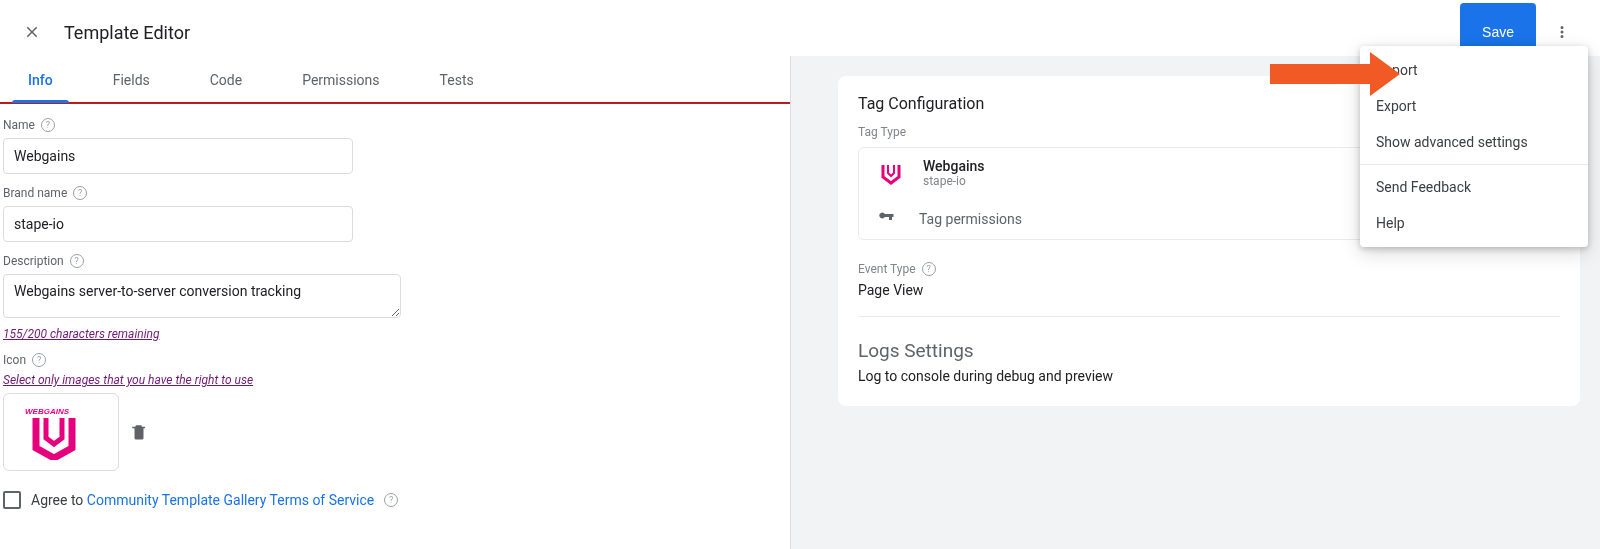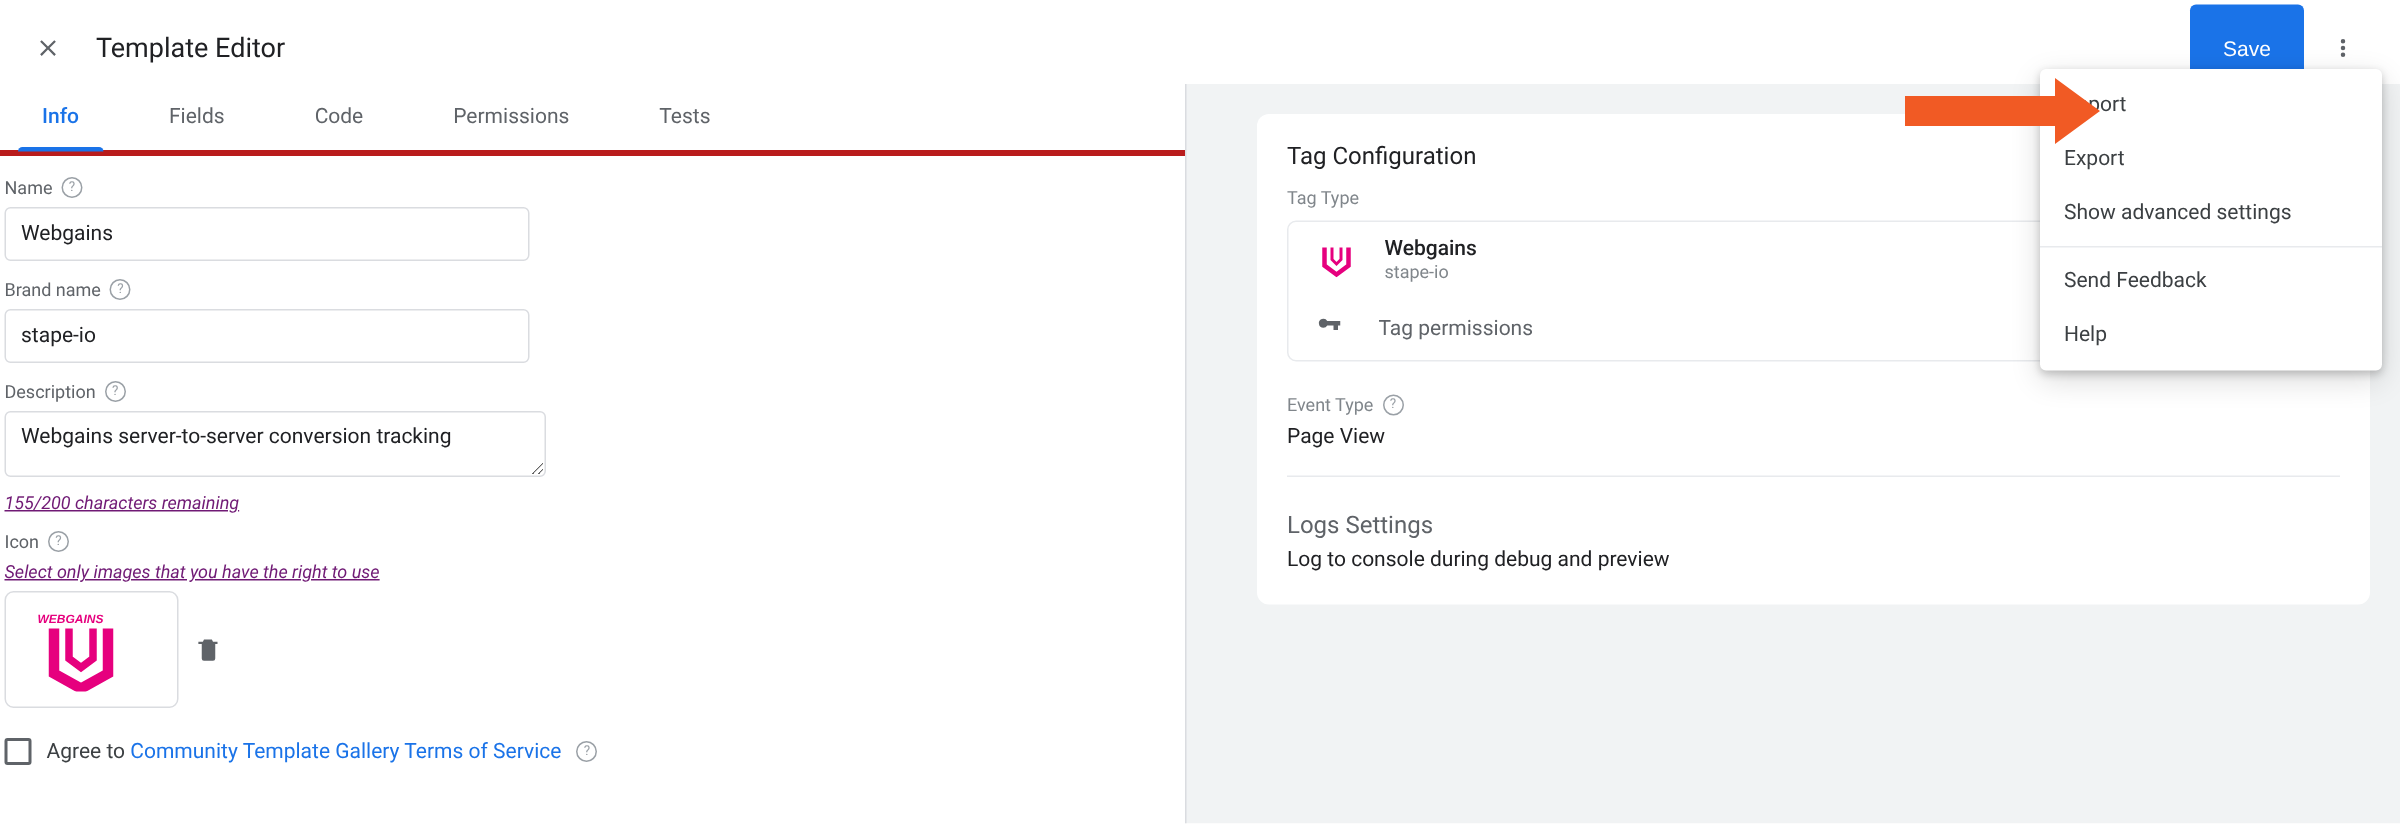--- a/index.html
+++ b/index.html
@@ -32,21 +32,21 @@
       width: 36px; height: 36px; display:flex; align-items:center; justify-content:center;
       cursor:pointer; border-radius:50%; color:#5f6368;
     }
     .split {
       display: flex;
       height: calc(549px - 56px);
     }
     .left-pane { width: 790px; display:flex; flex-direction:column; }
     .right-pane { flex: 1; background: #f1f3f4; border-left: 1px solid #dadce0; display:flex; flex-direction:column;}
     .tabs {
-      display: flex; gap: 28px; padding: 0 12px; border-bottom: 4px solid #b91c1c;
+      display: flex; gap: 28px; padding: 0 12px; border-bottom: 2px solid #b91c1c;
       height: 48px; align-items:flex-end;
     }
     .tab {
       padding: 14px 16px 14px 16px; font-size: 14px; color:#5f6368; cursor:pointer;
       position:relative;
     }
     .tab.active { color:#1a73e8; font-weight:500; }
     .tab.active::after {
       content:''; position:absolute; left:0; right:0; bottom:-1px; height:3px;
       background:#1a73e8; border-radius:3px 3px 0 0;
@@ -57,21 +57,21 @@
     .help-circ {
       width:14px; height:14px; border:1px solid #9aa0a6; border-radius:50%;
       display:inline-flex; align-items:center; justify-content:center;
       font-size:9px; color:#9aa0a6; cursor:pointer;
     }
     .text-input {
       width: 350px; height: 36px; border:1px solid #dadce0; border-radius:4px;
       padding: 8px 10px; font-size:14px; color:#202124; font-family:inherit;
     }
     .textarea {
-      width: 361px; height: 44px; border:1px solid #dadce0; border-radius:4px;
+      width: 398px; height: 44px; border:1px solid #dadce0; border-radius:4px;
       padding: 8px 10px; font-size:14px; color:#202124; resize:both; font-family:inherit;
     }
     .helper-text { font-size:12px; color:#701a75; font-style:italic; margin-top:6px;text-decoration:underline;}
     .icon-wrap { display:flex; align-items:center; gap:8px; margin-top:6px;}
     .icon-preview {
       width:116px; height:78px; border:1px solid #dadce0; border-radius:6px;
       display:flex; align-items:center; justify-content:center; background:#fff;
     }
     .trash { color:#5f6368; cursor:pointer; width:24px; height:24px; display:flex; align-items:center; justify-content:center;}
     .tos-row { display:flex; align-items:center; gap:10px; margin-top:20px; font-size:14px; color:#3c4043;}
@@ -224,21 +224,21 @@
 
         <div class="section">
           <div class="small-label">
             <span>Event Type</span>
             <span class="help-circ">?</span>
           </div>
           <div class="section-val">Page View</div>
         </div>
         <div class="divider-h"></div>
         <div class="section">
-          <div style="font-size:16px;color:#5f6368;">Logs Settings</div>
+          <div style="font-size:19px;color:#5f6368;">Logs Settings</div>
           <div class="section-val">Log to console during debug and preview</div>
         </div>
       </div>
     </div>
   </div>
 </div>
 
 <div class="dropdown">
   <div class="dropdown-item">Import</div>
   <div class="dropdown-item">Export</div>

